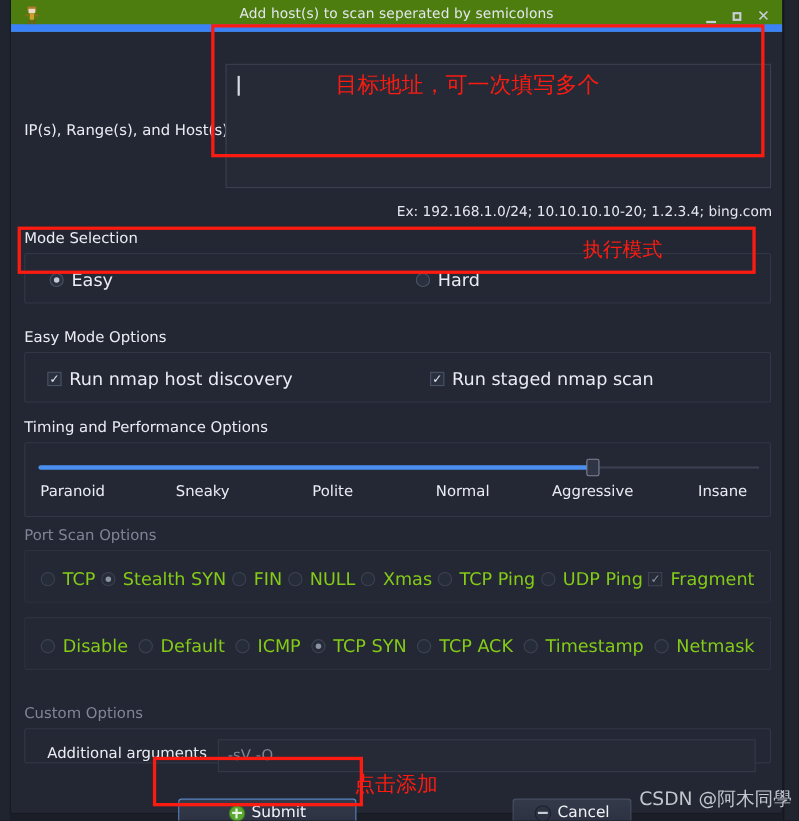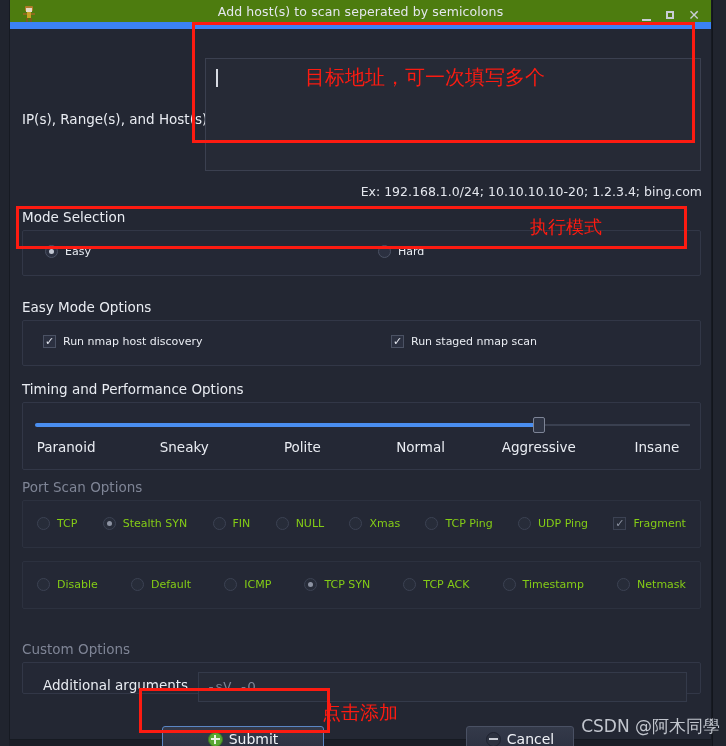--- a/index.html
+++ b/index.html
@@ -160,21 +160,21 @@
   .radio.dim.on::after { background: #8d93a2; }
   .checkmark {
     width: 13px; height: 13px;
     border: 1px solid #4b5264;
     background: #2b3040;
     display: inline-flex; align-items: center; justify-content: center;
     color: #e6e9f0; font-size: 11px; line-height: 1;
     flex: none;
   }
   .checkmark.dim { border-color: #3c4253; background: #272c39; color: #8d93a2; }
-  .opt-label { color: #e9ecf2; font-size: 11px; white-space: nowrap; }
+  .opt-label { color: #e9ecf2; font-size: 16px; white-space: nowrap; }
   .opt-label.dim { color: #84cc16; }
 
   
   #mode-group { top: 180px; }
   #mode-group .group-box { height: 46px; position: relative; }
   #mode-easy { position: absolute; left: 22px; top: 14px; }
   #mode-hard { position: absolute; left: 355px; top: 14px; }
 
   
   #easy-group { top: 270px; }
@@ -253,21 +253,20 @@
     position: absolute;
     left: 175px; top: 9px;
     width: 489px; height: 30px;
     background: #262a36;
     border: 1px solid #343a4a;
     display: flex;
     align-items: center;
     padding-left: 8px;
     color: #7f8596;
     font-size: 13.5px;
-    font-family: Liberation Mono, monospace;
   }
 
   
   .btn {
     height: 26px;
     background: linear-gradient(#343a4a, #2b3040);
     border: 1px solid #4a5164;
     border-radius: 3px;
     display: inline-flex;
     align-items: center;

